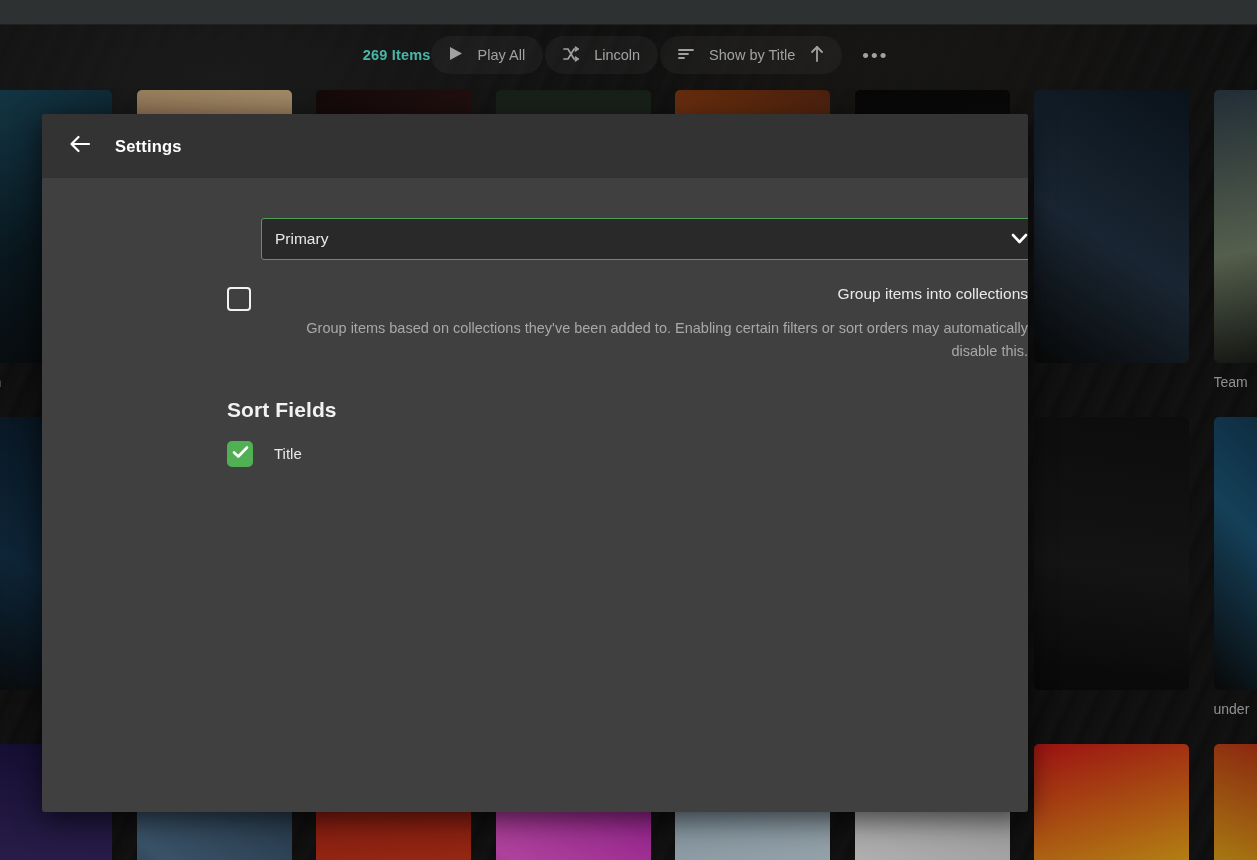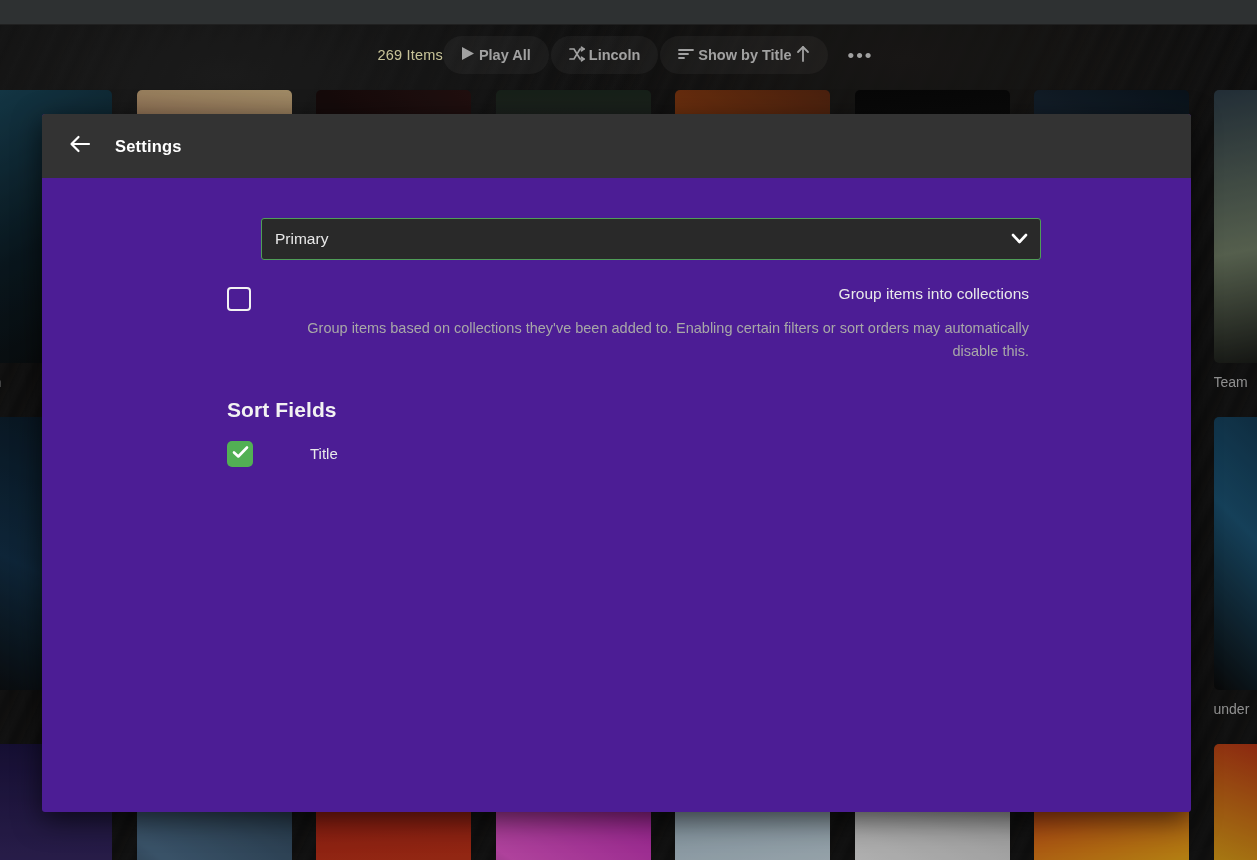--- a/index.html
+++ b/index.html
@@ -27,29 +27,29 @@
       #121212;
   }
 
   
   .lib-toolbar {
     position: absolute; top: 25px; left: 0; width: 1257px; height: 60px;
     display: flex; align-items: center; justify-content: center; gap: 0px;
     z-index: 4;
   }
   .item-count {
-    color: #fef9c3; font-size: 14.5px; font-weight: 400;
+    color: #5eead4; font-size: 14.5px; font-weight: 700;
     letter-spacing: .2px;
   }
   .tb-pill {
-    display: flex; align-items: center; gap: 4px;
+    display: flex; align-items: center; gap: 15px;
     height: 38px; padding: 0 18px;
     border-radius: 19px;
     background: rgba(255,255,255,0.055);
-    color: #cfcfcf; font-size: 14.5px; font-weight: 700;
+    color: #cfcfcf; font-size: 14.5px; font-weight: 400;
     cursor: pointer; white-space: nowrap;
   }
   .tb-pill + .tb-pill { margin-left: 2px; }
   .tb-pill svg { flex: 0 0 auto; }
   .tb-dots {
     width: 38px; height: 38px; border-radius: 19px;
     display: flex; align-items: center; justify-content: center;
     color: #cfcfcf; cursor: pointer; margin-left: 14px;
     letter-spacing: 2px; font-size: 19px; line-height: 1;
   }
@@ -77,22 +77,22 @@
     color: #b9b9b9; font-size: 14px;
     white-space: nowrap; overflow: hidden; text-overflow: clip;
   }
 
   
   .dialog-backdrop {
     position: absolute; inset: 0; background: rgba(0,0,0,0.22); z-index: 8;
   }
   .dialog {
     position: absolute; left: 42px; top: 114px;
-    width: 1149px; height: 698px;
-    background: #4c1d95;
+    width: 986px; height: 698px;
+    background: #404040;
     border-radius: 3px;
     box-shadow: 0 8px 28px rgba(0,0,0,.6);
     z-index: 9;
     overflow: hidden;
   }
   .dialog-header {
     height: 64px; background: #333333;
     display: flex; align-items: center; gap: 14px;
     padding-left: 17px;
   }
@@ -147,21 +147,21 @@
   }
   .check-desc {
     color: #a8a8a8; font-size: 14.5px; line-height: 1.62;
     margin-top: 14px; max-width: 756px;
   }
 
   .section-title {
     color: #f2f2f2; font-size: 21px; font-weight: bold;
     margin-top: 34px; letter-spacing: .1px;
   }
-  .field-row { display: flex; align-items: center; margin-top: 19px; gap: 36px; }
+  .field-row { display: flex; align-items: center; margin-top: 19px; }
   .field-row .check-label { margin-left: 21px; font-size: 15px; }
 </style>
 </head>
 <body>
 
 <div id="app-root">
 
   <div class="top-chrome"></div>
 
   <div class="backdrop"></div>

